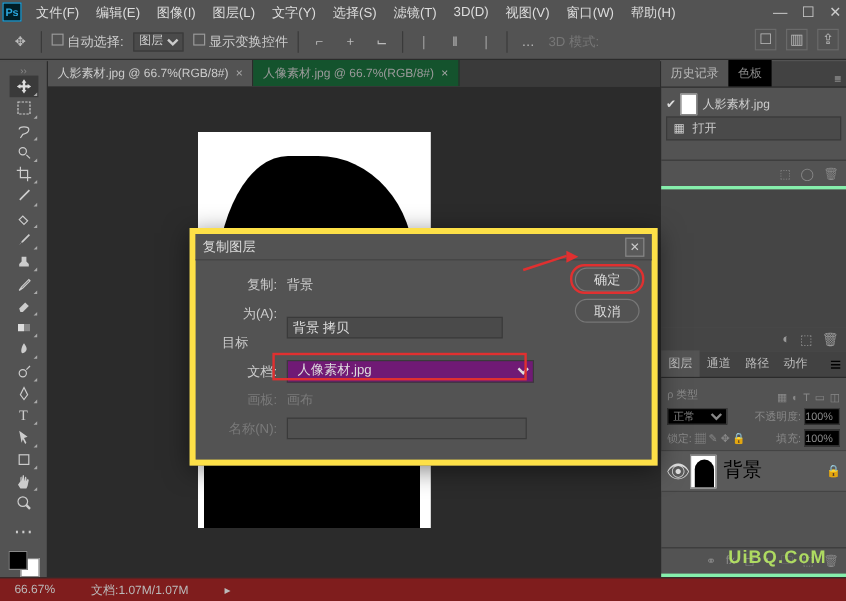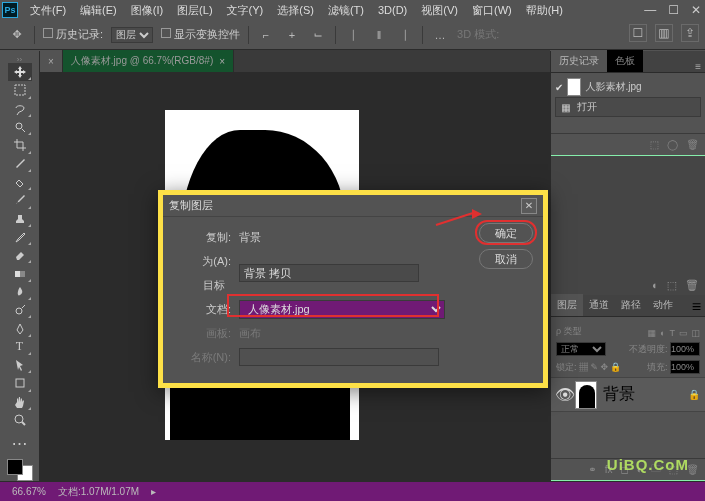--- a/index.html
+++ b/index.html
@@ -27,23 +27,23 @@
 .silhouette:before{content:"";position:absolute;left:-10px;top:200px;width:30px;height:110px;background:#000;border-radius:20px 0 0 0}
 .silhouette:after{content:"";position:absolute;right:-5px;top:180px;width:15px;height:130px;background:#000;border-radius:0 10px 0 0}
 .toolcol{position:absolute;left:0;top:51px;bottom:20px;width:40px;background:#535353;border-right:1px solid #2b2b2b;display:flex;flex-direction:column;align-items:center;padding-top:4px}
 .toolcol .dbar{width:30px;height:8px;color:#888;font-size:8px;text-align:center}
 .toolcol .tcell{width:24px;height:22px;display:flex;align-items:center;justify-content:center;color:#ccc;margin:0;position:relative}
 .toolcol .tcell.sel{background:#3a3a3a}
 .toolcol .tcell .tri{position:absolute;right:1px;bottom:1px;width:0;height:0;border-left:3px solid transparent;border-bottom:3px solid #aaa}
 .swatches{margin-top:6px;width:26px;height:26px;position:relative}
 .swatches .fg{position:absolute;left:0;top:0;width:16px;height:16px;background:#000;border:1px solid #888}
 .swatches .bg{position:absolute;right:0;bottom:0;width:16px;height:16px;background:#fff;border:1px solid #888}
-.status{position:absolute;left:0;right:0;bottom:0;height:20px;background:#701a75;border-top:1px solid #2b2b2b;color:#bbb;font-size:10px;display:flex;align-items:center;padding-left:12px;gap:12px}
+.status{position:absolute;left:0;right:0;bottom:0;height:20px;background:#7f1d1d;border-top:1px solid #2b2b2b;color:#bbb;font-size:10px;display:flex;align-items:center;padding-left:12px;gap:30px}
 .rpanels{position:absolute;right:0;top:51px;width:155px;bottom:20px;background:#535353;border-left:1px solid #2b2b2b;display:flex;flex-direction:column}
-.panel{border-bottom:1px solid #86efac}
+.panel{border-bottom:3px solid #86efac}
 .ptabs{height:22px;background:#424242;display:flex;align-items:flex-end;border-bottom:1px solid #2b2b2b}
 .ptabs .pt{font-size:10px;color:#bbb;padding:4px 8px;background:#535353}
 .ptabs .pt.in{background:#000000;color:#888}
 .ptabs .menu{margin-left:auto;margin-right:4px;color:#aaa;font-size:10px}
 .histbody{height:60px;padding:4px;font-size:10px;color:#ccc}
 .histbody .row{display:flex;align-items:center;height:20px;gap:4px}
 .histbody .thumb{width:14px;height:18px;background:#fff;border:1px solid #888}
 .histbody .checked{color:#ddd}
 .spacer{flex:1;background:#454545}
 .iconrow{height:20px;background:#454545;display:flex;align-items:center;justify-content:flex-end;gap:8px;padding-right:6px;color:#999;font-size:11px}
@@ -100,21 +100,21 @@
 </div>
 <div class="wincontrols">
   <span>—</span>
   <span>☐</span>
   <span>✕</span>
 </div>
 
 <div class="optbar">
   <span class="iconbtn">✥</span>
   <span class="sep"></span>
-  <span><span class="chk"></span><span>历史记录:</span></span>
+  <span><span class="chk"></span><span>自动选择:</span></span>
   <select style="background:#4a4a4a;border:1px solid #3a3a3a;color:#ccc;font-size:10px;height:16px"><option>图层</option></select>
   <span><span class="chk"></span><span>显示变换控件</span></span>
   <span class="sep"></span>
   <span class="iconbtn">⌐</span>
   <span class="iconbtn">+</span>
   <span class="iconbtn">⌙</span>
   <span class="sep"></span>
   <span class="iconbtn">｜</span>
   <span class="iconbtn">‖</span>
   <span class="iconbtn">｜</span>
@@ -123,20 +123,21 @@
   <span style="color:#777">3D 模式:</span>
 </div>
 <div class="optright">
   <span class="sq">☐</span>
   <span class="sq">▥</span>
   <span class="sq">⇪</span>
 </div>
 
 <div class="tabstrip">
   <div class="tab">
+    <span>人影素材.jpg @ 66.7%(RGB/8#)</span>
     <span class="x">×</span>
   </div>
   <div class="tab inactive">
     <span>人像素材.jpg @ 66.7%(RGB/8#)</span>
     <span class="x">×</span>
   </div>
 </div>
 
 <div class="toolcol">
   <div class="dbar">››</div>
@@ -384,21 +385,21 @@
 
     <div class="drow">
       <span class="lbl">复制:</span>
       <span>背景</span>
     </div>
     <div class="drow">
       <span class="lbl">为(A):</span>
       <input type="text" class="selected-input" style="width: 180px; margin-top: 24px;" value="背景 拷贝">
     </div>
     <div class="drow">
-        <span class="lbl" style="text-align:center;margin-left:12px">目标</span>
+        <span class="lbl" style="text-align:left;margin-left:12px">目标</span>
       </div>
     <div class="drow">
       <span class="lbl">文档:</span>
       <select style="width:206px"><option>人像素材.jpg</option></select>
     </div>
     <div class="redbox" style="left:64px;top:77px;width:212px;height:23px"></div>
     <div class="drow">
       <span class="lbl dim">画板:</span>
       <span style="color:#7a7a7a">画布</span>
     </div>

